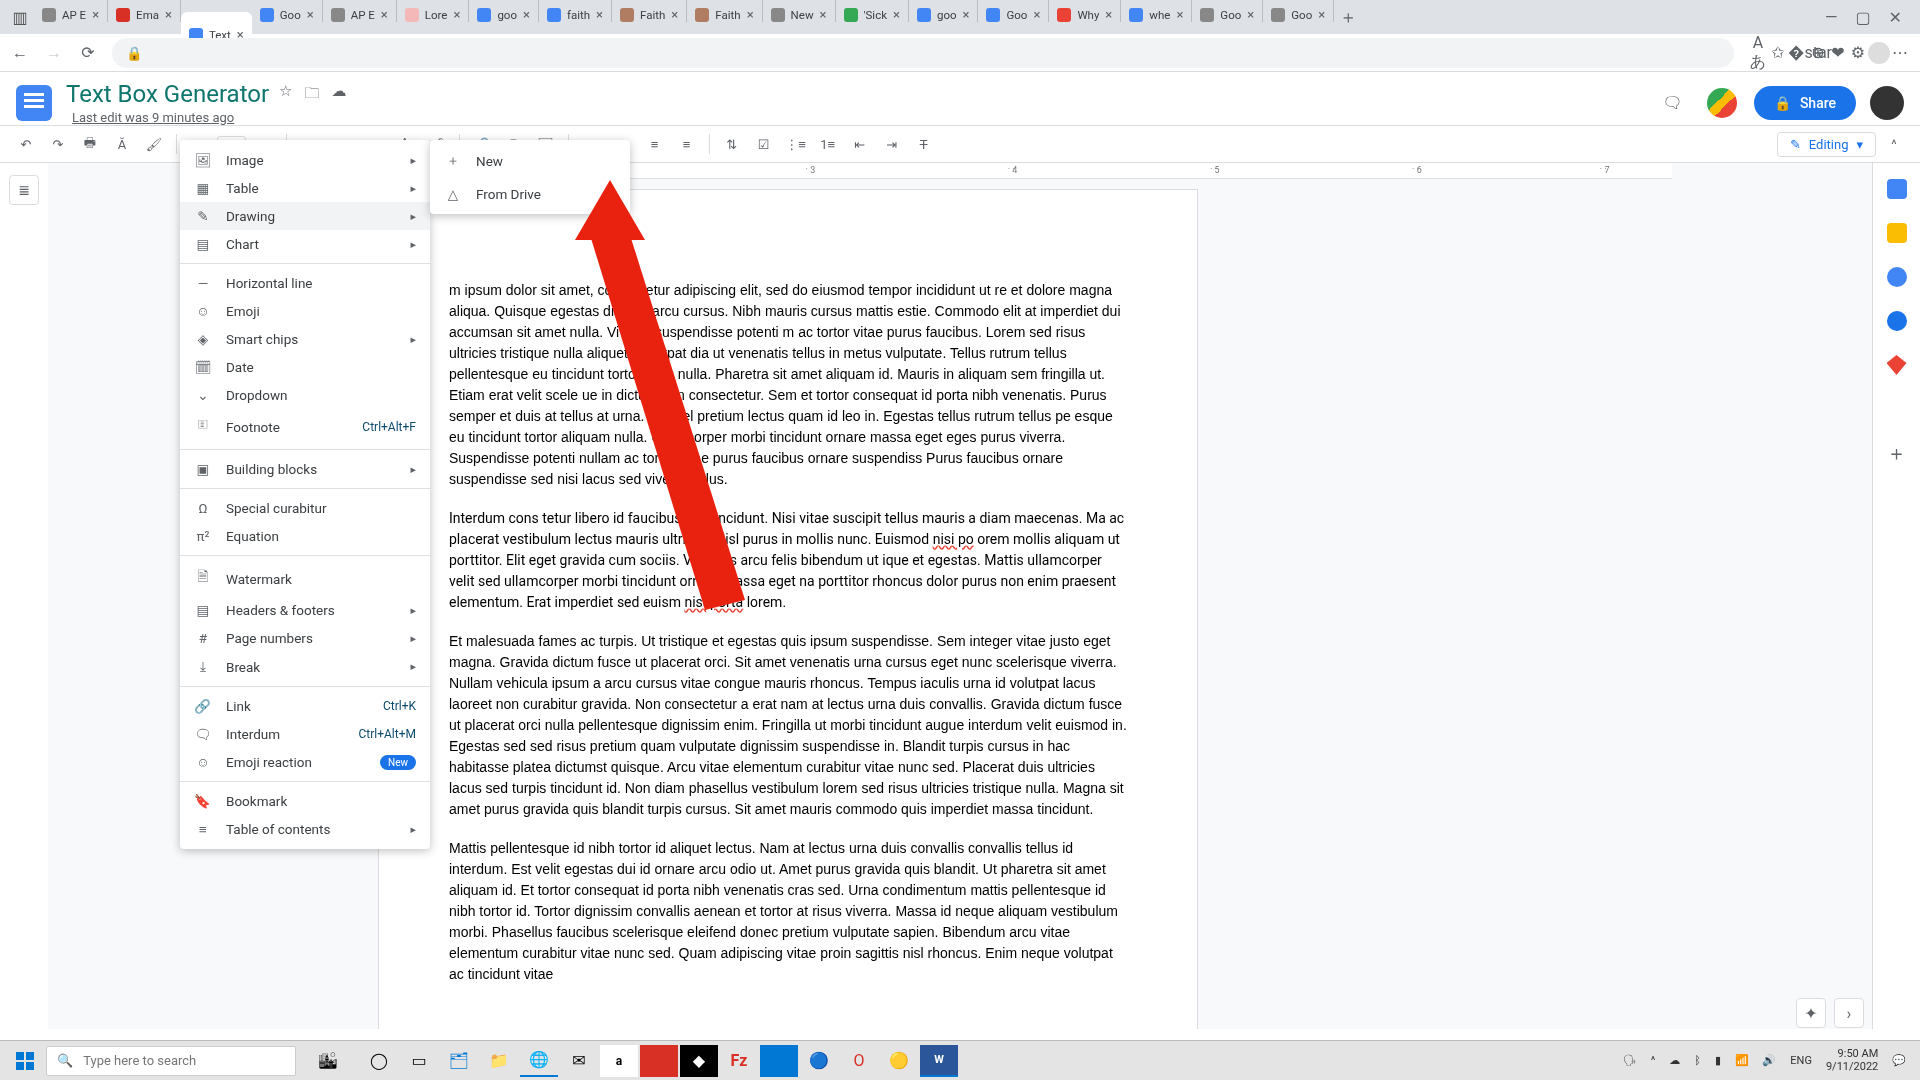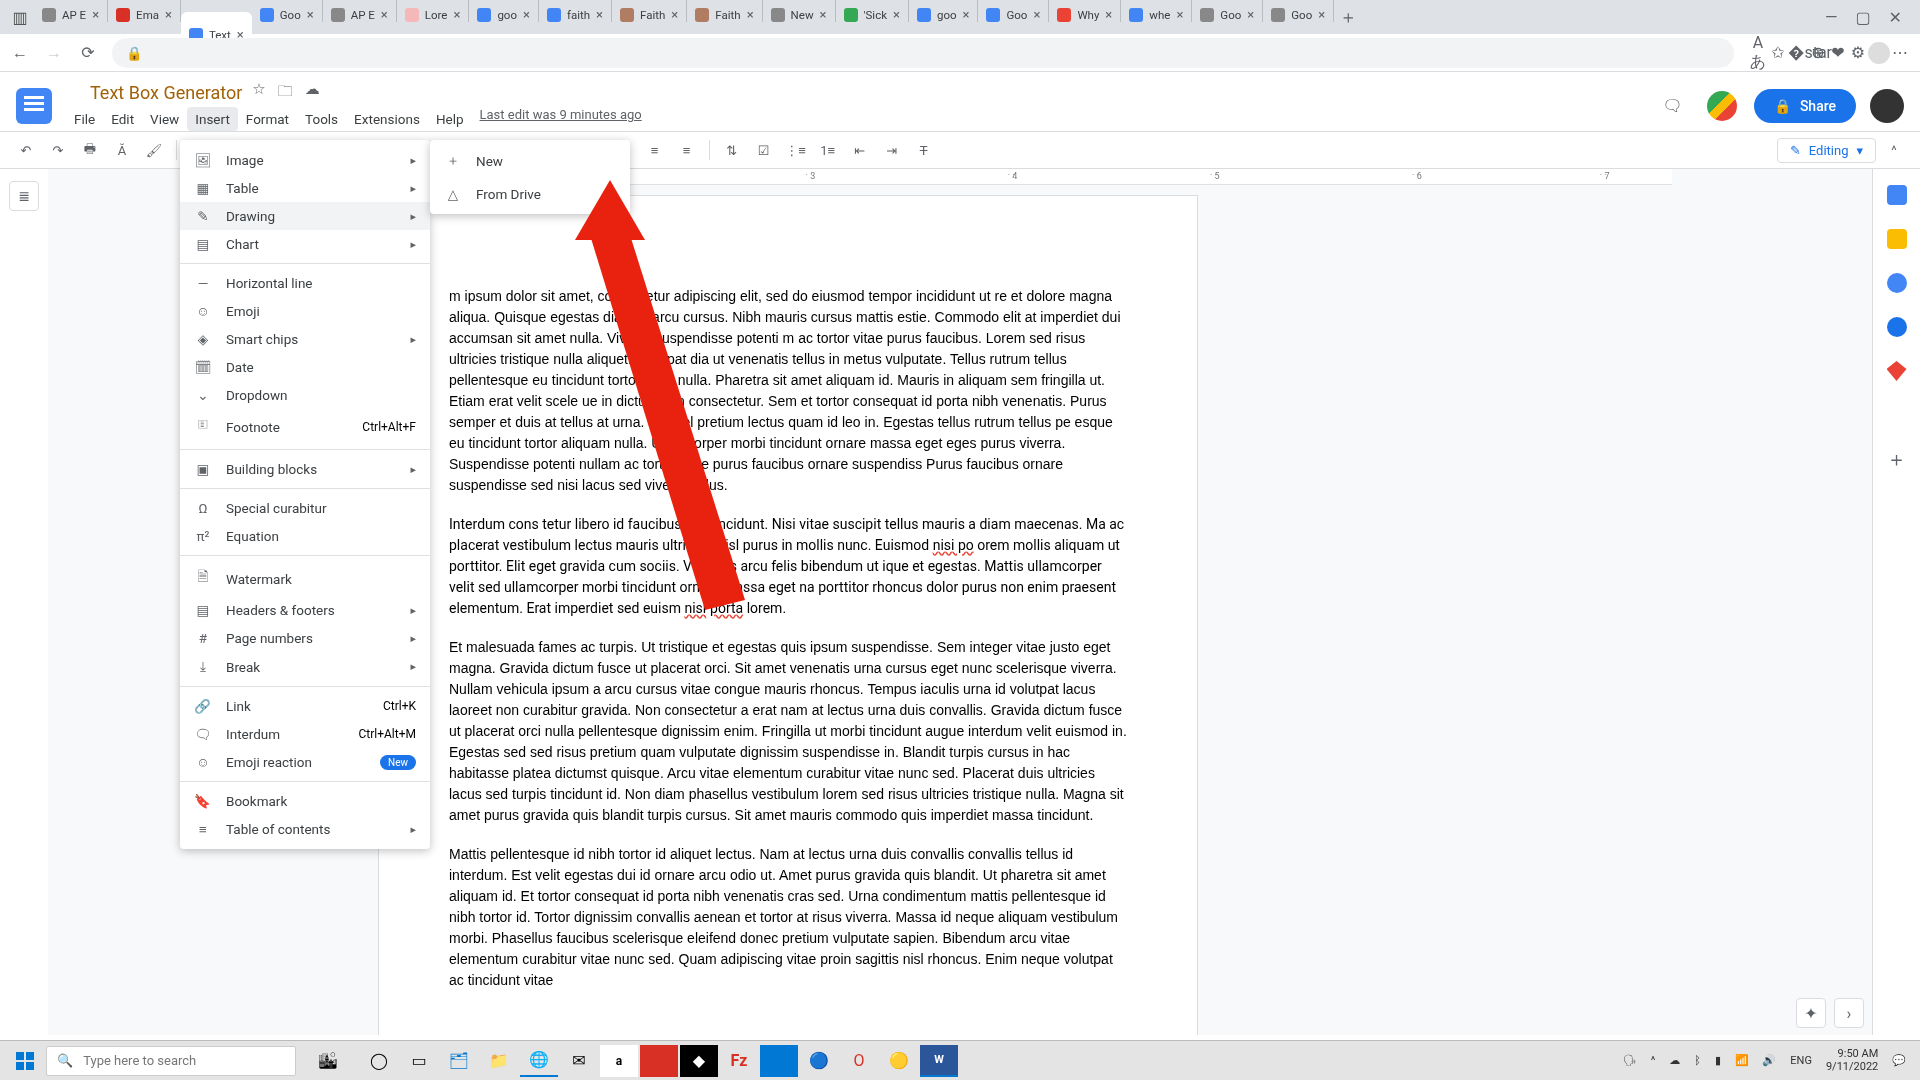--- a/index.html
+++ b/index.html
@@ -22,21 +22,21 @@
 .url-box { flex: 1; display: flex; align-items: center; gap: 10px; background: #f1f3f4; border-radius: 18px; height: 30px; padding: 0 14px; color: #5f6368; font-size: 13.5px; }
 .addr-right { display: flex; align-items: center; color: #5f6368; }
 .addr-right .ic { width: 20px; text-align: center; }
 
 
 .docs-header { display: flex; align-items: center; padding: 8px 16px 0 16px; gap: 14px; }
 .docs-logo { width: 36px; height: 36px; background: #4285f4; border-radius: 6px; position: relative; }
 .docs-logo::after { content:""; position:absolute; top:8px; left:8px; right:8px; height:3px; background:#fff; box-shadow: 0 6px 0 #fff, 0 12px 0 #fff; }
 .doc-titlewrap { display: flex; flex-direction: column; gap: 2px; }
 .doc-titlerow { display: flex; align-items: center; gap: 10px; }
-.doc-title { font-size: 18px; color: #a16207; margin-left: 24px; }
+.doc-title { font-size: 24px; color: #0f766e; }
 .doc-title-icons { color: #5f6368; display: flex; gap: 12px; font-size: 15px; }
 .menu-bar { display: flex; gap: 2px; font-size: 13.5px; color: #3c4043; }
 .menu-item { padding: 4px 8px; border-radius: 4px; cursor: default; }
 .menu-item.active { background: #e8eaed; }
 .last-edit { color: #5f6368; text-decoration: underline; font-size: 13px; margin-left: 6px; }
 .header-right { margin-left: auto; display: flex; align-items: center; gap: 14px; }
 .hr-icon { width: 36px; height: 36px; display:flex; align-items:center; justify-content:center; color:#5f6368; border-radius: 50%; }
 .meet-icon { background: linear-gradient(135deg,#34a853 40%,#fbbc04 40% 60%,#ea4335 60%); width:30px; height:30px; border-radius:50%; }
 .share-btn { background:#1a73e8; color:#fff; border-radius: 32px; padding: 9px 20px; font-size: 14px; font-weight: 500; display:flex; gap:8px; align-items:center; }
 .avatar { width: 34px; height: 34px; border-radius: 50%; background: #333; }
@@ -58,21 +58,21 @@
 .page { background:#fff; width: 820px; margin: 10px auto 0 330px; min-height: 1000px; padding: 90px 70px; border:1px solid #dadce0; position:relative; }
 .para { font-family: Arial, sans-serif; font-size: 14px; color:#000; line-height: 1.5; margin-bottom: 18px; text-align: left; }
 .sp-err { text-decoration: underline wavy #ea4335; }
 
 
 .insert-menu { position:absolute; left: 180px; top: 140px; width: 250px; background:#fff; box-shadow: 0 2px 10px rgba(0,0,0,.25); border-radius: 4px; padding: 6px 0; z-index: 50; font-size: 13.5px; color:#3c4043; }
 .mi { display:flex; align-items:center; gap: 14px; padding: 6px 14px; position:relative; }
 .mi:hover, .mi.hover { background:#f1f3f4; }
 .mi .mic { width: 18px; text-align:center; color:#5f6368; }
 .mi .arrow { margin-left:auto; color:#5f6368; font-size:11px; }
-.mi .shortcut { margin-left:auto; color:#000000; font-size:12px; }
+.mi .shortcut { margin-left:auto; color:#0c4a6e; font-size:12px; }
 .menu-divider { height:1px; background:#e0e0e0; margin: 5px 0; }
 .badge-new { background:#1a73e8; color:#fff; font-size:10px; padding:2px 8px; border-radius: 10px; margin-left:auto; }
 
 
 .submenu { position:absolute; left: 430px; top: 140px; width: 200px; background:#fff; box-shadow: 0 2px 10px rgba(0,0,0,.25); border-radius:4px; padding: 4px 0; z-index: 51; font-size: 13.5px; color:#3c4043; }
 .submenu .mi { padding: 8px 14px; }
 
 
 .red-arrow { position:absolute; left: 545px; top: 180px; z-index: 100; pointer-events:none; }
 
@@ -222,30 +222,20 @@
   <div class="doc-titlewrap">
     <div class="doc-titlerow">
       <span class="doc-title">Text Box Generator</span>
       <div class="doc-title-icons">
         <span>☆</span>
         <span>🗀</span>
         <span>☁</span>
       </div>
     </div>
     <div class="menu-bar">
-      <span id="menus-here" style="display: inline-flex;">
-          <span class="menu-item">File</span>
-          <span class="menu-item">Edit</span>
-          <span class="menu-item">View</span>
-          <span class="menu-item active">Insert</span>
-          <span class="menu-item">Format</span>
-          <span class="menu-item">Tools</span>
-          <span class="menu-item">Extensions</span>
-          <span class="menu-item">Help</span>
-        </span>
       <span class="last-edit">Last edit was 9 minutes ago</span>
     </div>
   </div>
   <div class="header-right">
     <div class="hr-icon">🗨</div>
     <div class="hr-icon">
         <div class="meet-icon"></div>
       </div>
     <div class="share-btn">
       <span>🔒</span>

